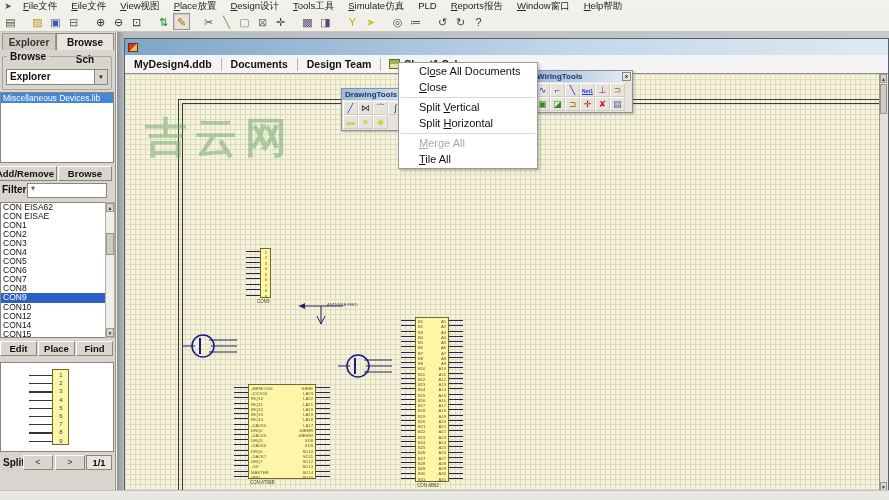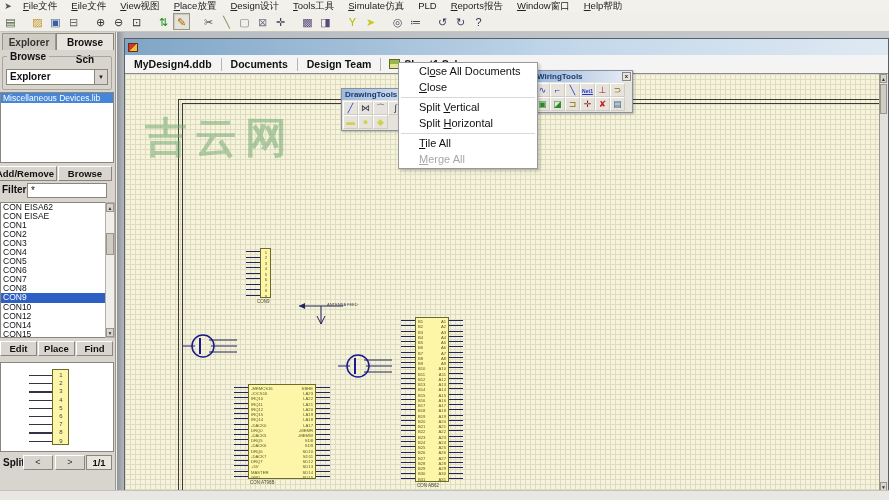--- a/index.html
+++ b/index.html
@@ -444,19 +444,19 @@
       </div>
   </div>
 
   <div class="ctxmenu" id="context-menu">
       <div class="cm-item"><span>Cl</span><span class="accel">o</span><span>se All Documents</span></div>
       <div class="cm-item"><span></span><span class="accel">C</span><span>lose</span></div>
       <div class="cm-sep"></div>
       <div class="cm-item"><span>Split </span><span class="accel">V</span><span>ertical</span></div>
       <div class="cm-item"><span>Split </span><span class="accel">H</span><span>orizontal</span></div>
       <div class="cm-sep"></div>
+      <div class="cm-item disabled"><span></span><span class="accel">M</span><span>erge All</span></div>
       <div class="cm-item"><span></span><span class="accel">T</span><span>ile All</span></div>
-      <div class="cm-item disabled"><span></span><span class="accel">M</span><span>erge All</span></div>
     </div>
 
   <div class="bottomstrip"></div>
 
 </div>
 
 </body></html>

